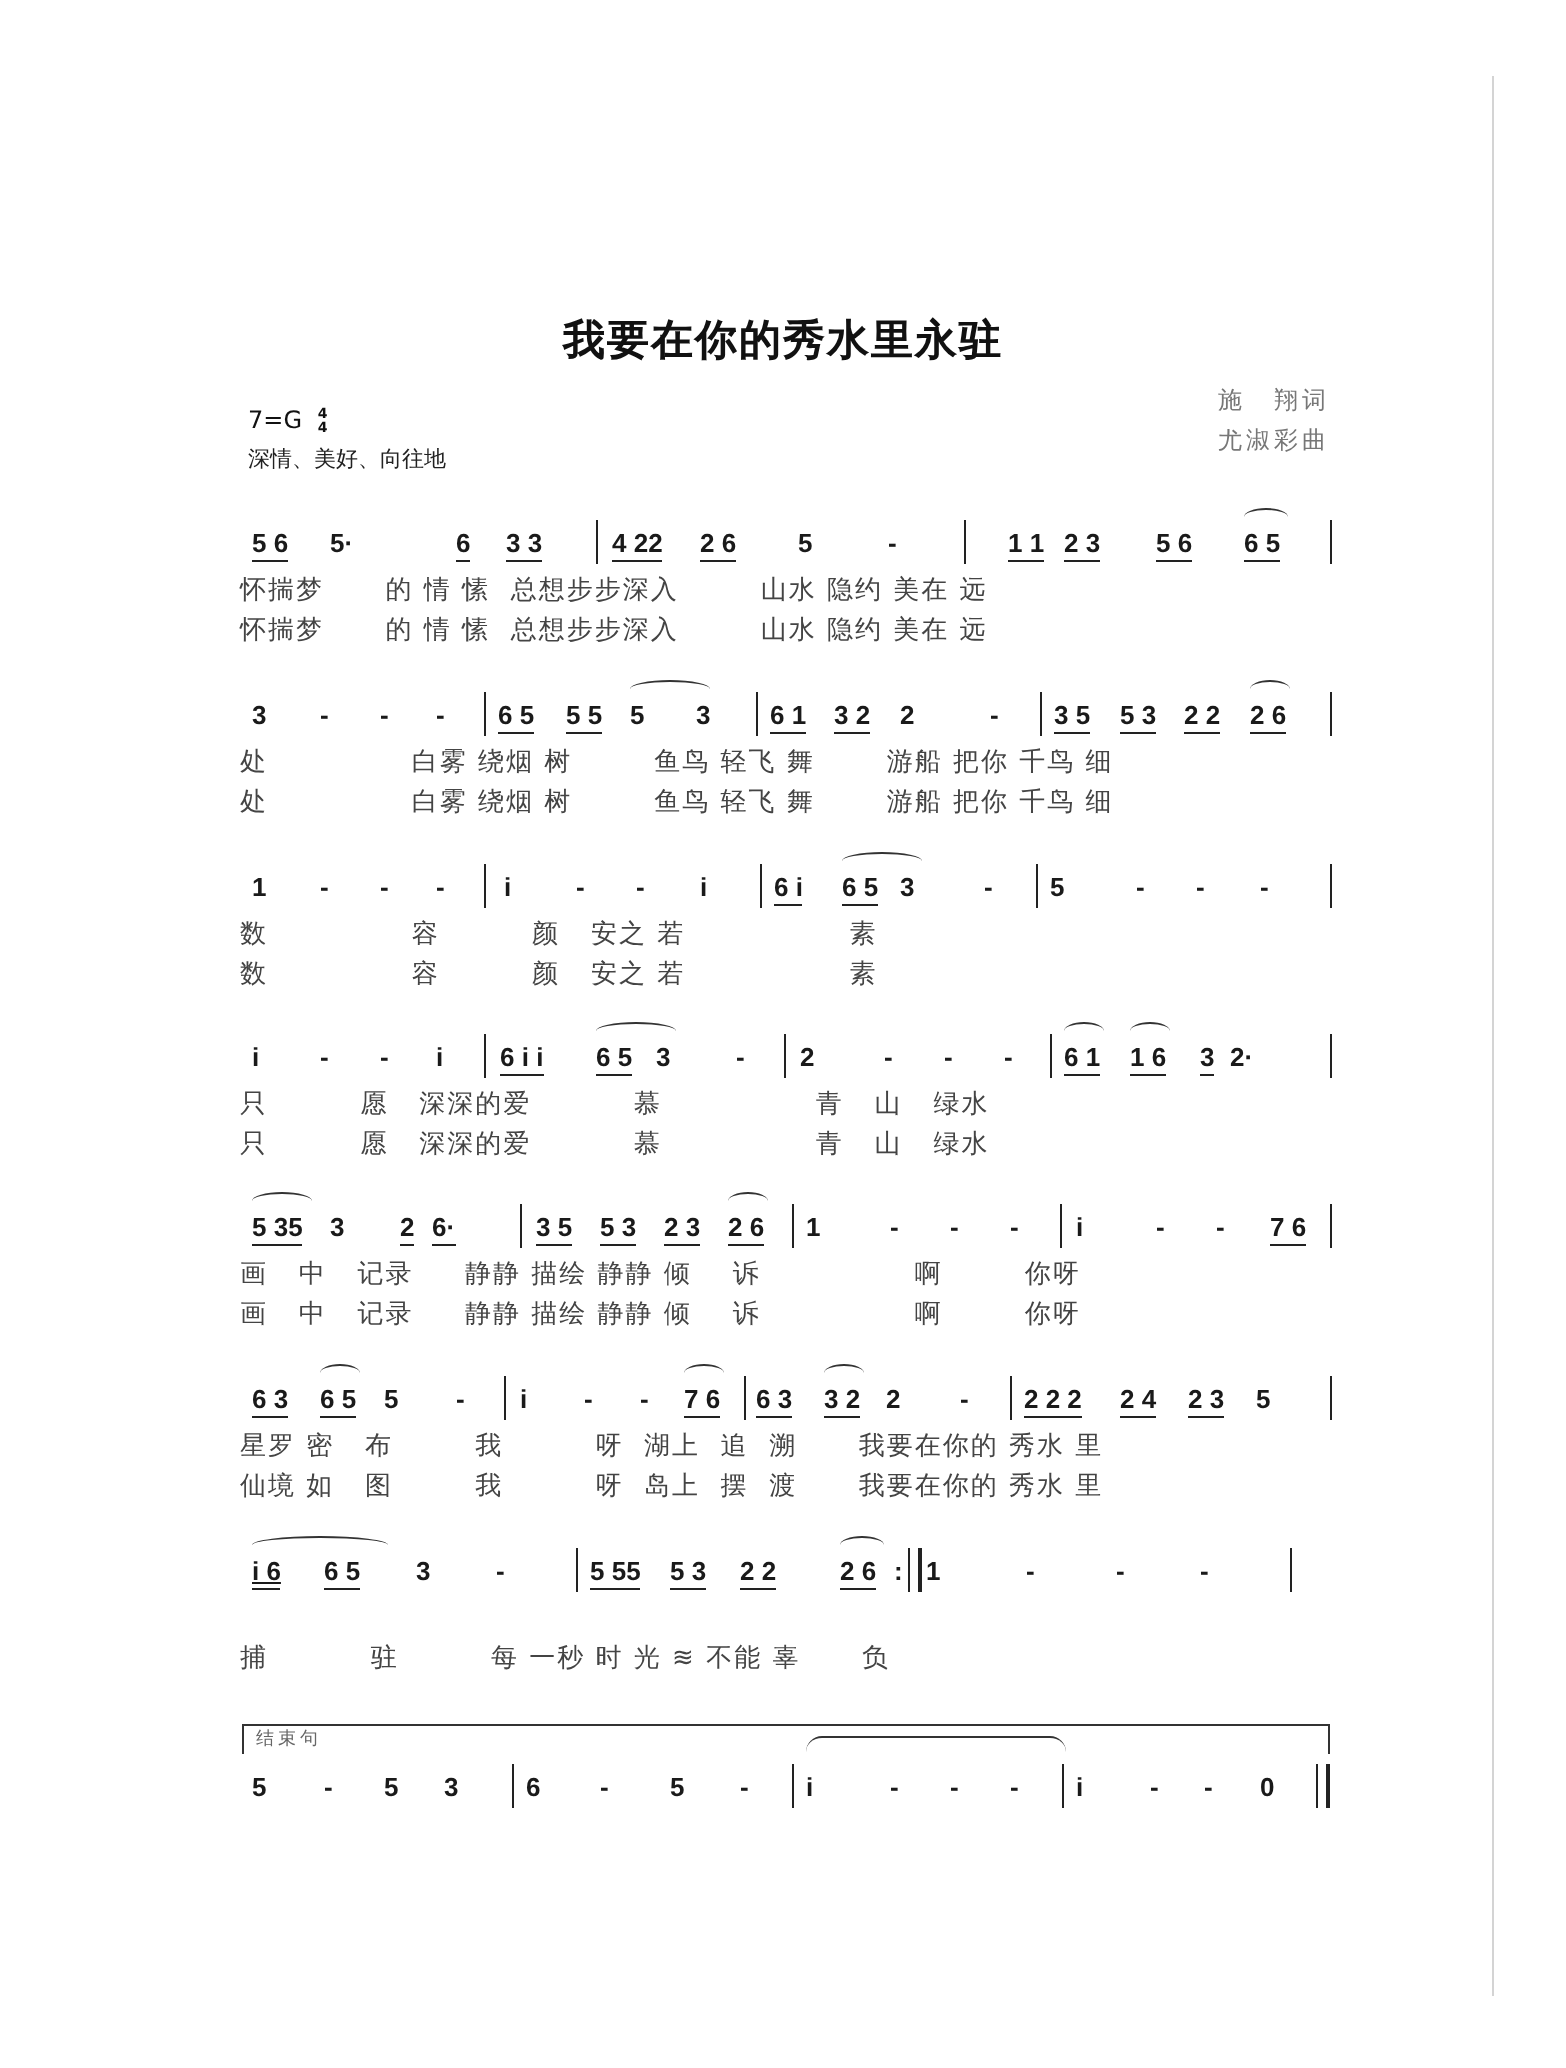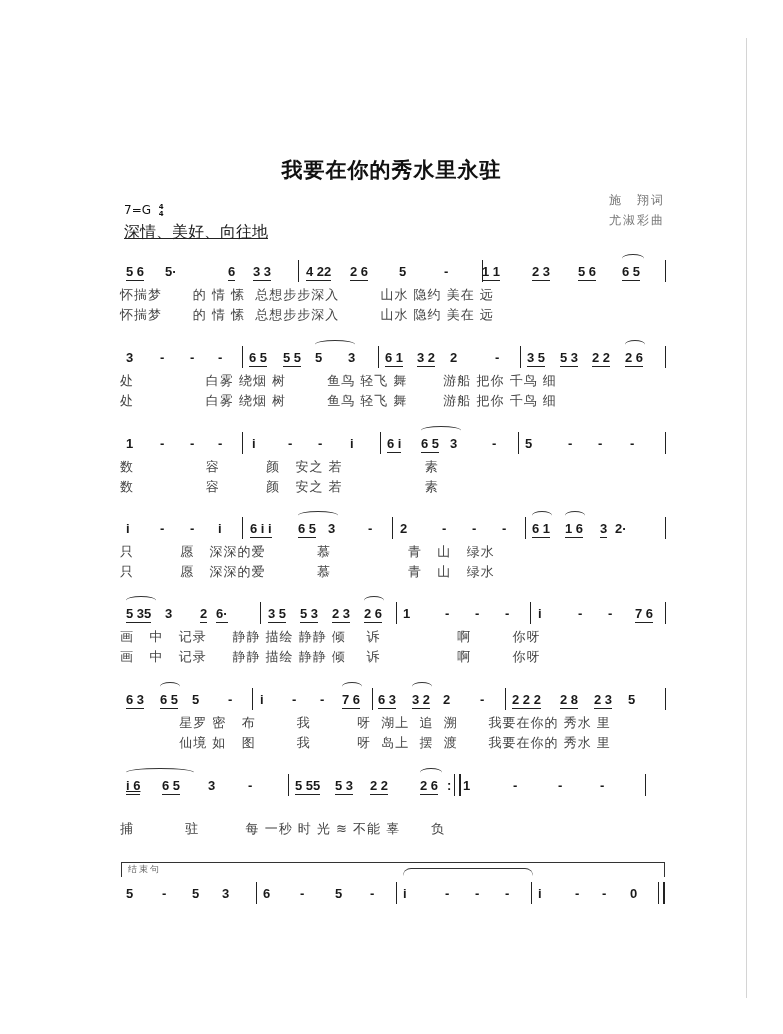--- a/index.html
+++ b/index.html
@@ -3,21 +3,21 @@
 <meta charset="utf-8">
 <style>
   html, body { margin:0; padding:0; background:#ffffff; }
   body { width:783px; height:1034px; position:relative; overflow:hidden; font-family:"DejaVu Serif", serif; color:#1a1a1a; }
   .right-rule { position:absolute; left:746px; top:38px; width:1px; height:960px; background:#d4d4d4; }
   .title { position:absolute; left:0; width:783px; top:156px; text-align:center; font-size:21px; font-weight:bold; letter-spacing:1px; color:#111; }
   .credits { position:absolute; right:118px; top:190px; text-align:right; font-size:12px; color:#777; line-height:20px; letter-spacing:2px; }
   .key { position:absolute; left:124px; top:203px; font-family:"DejaVu Sans", sans-serif; font-size:12px; color:#111; }
   .key .frac { display:inline-block; vertical-align:middle; font-size:7px; line-height:7px; text-align:center; margin-left:4px; font-weight:bold; }
   .key .frac span { display:block; }
-  .tempo { position:absolute; left:124px; top:222px; font-family:"DejaVu Sans", sans-serif; font-size:16px; color:#222;text-decoration:underline; }
+  .tempo { position:absolute; left:124px; top:222px; font-family:"DejaVu Sans", sans-serif; font-size:11px; color:#222; }
 
   .system { position:absolute; left:120px; width:550px; height:80px; }
   .notes { position:absolute; left:0; top:0; height:24px; width:550px; font-family:"Liberation Sans", sans-serif; font-weight:bold; font-size:13px; white-space:pre; }
   .lyric { position:absolute; left:0; height:18px; width:550px; font-size:13px; color:#444; white-space:pre; letter-spacing:1px; }
   .l1 { top:28px; } .l2 { top:48px; }
 
   .tok { position:absolute; top:6px; }
   .ul1 { border-bottom:1.2px solid #222; padding-bottom:1px; }
   .bar { position:absolute; top:2px; width:1.3px; height:22px; background:#222; }
   .slur { position:absolute; top:-4px; height:8px; border-top:1.3px solid #333; border-radius:50% 50% 0 0; }
@@ -45,21 +45,21 @@
 <div class="tempo">深情、美好、向往地</div>
 
 <div class="system" style="top:258px;">
   <div class="notes">
     <span class="tok ul1" style="left:6px;">5 6</span><span class="tok" style="left:45px;">5·</span>
     <span class="tok ul1" style="left:108px;">6</span><span class="tok ul1" style="left:133px;">3 3</span>
     <div class="bar" style="left:178px;"></div>
     <span class="tok ul1" style="left:186px;">4 22</span><span class="tok ul1" style="left:230px;">2 6</span>
     <span class="tok" style="left:279px;">5</span><span class="tok" style="left:324px;">-</span>
     <div class="bar" style="left:362px;"></div>
-    <span class="tok ul1" style="left:362px;">1 1</span><span class="tok ul1" style="left:412px;">2 3</span>
+    <span class="tok ul1" style="left:384px;">1 1</span><span class="tok ul1" style="left:412px;">2 3</span>
     <span class="tok ul1" style="left:458px;">5 6</span><span class="tok ul1" style="left:502px;">6 5</span>
     <div class="slur" style="left:502px;width:22px;"></div>
     <div class="bar" style="left:545px;"></div>
   </div>
   <div class="lyric l1">怀揣梦      的 情 愫  总想步步深入        山水 隐约 美在 远</div>
   <div class="lyric l2">怀揣梦      的 情 愫  总想步步深入        山水 隐约 美在 远</div>
 </div>
 
 <div class="system" style="top:344px;">
   <div class="notes">
@@ -131,35 +131,35 @@
     <span class="tok" style="left:283px;">1</span><span class="tok" style="left:325px;">-</span><span class="tok" style="left:355px;">-</span><span class="tok" style="left:385px;">-</span>
     <div class="bar" style="left:410px;"></div>
     <span class="tok" style="left:418px;">i</span><span class="tok" style="left:458px;">-</span><span class="tok" style="left:488px;">-</span>
     <span class="tok ul1" style="left:515px;">7 6</span>
     <div class="bar" style="left:545px;"></div>
   </div>
   <div class="lyric l1">画   中   记录     静静 描绘 静静 倾    诉               啊        你呀</div>
   <div class="lyric l2">画   中   记录     静静 描绘 静静 倾    诉               啊        你呀</div>
 </div>
 
-<div class="system" style="top:686px;text-align:center;">
+<div class="system" style="top:686px;">
   <div class="notes">
     <span class="tok ul1" style="left:6px;">6 3</span><span class="tok ul1" style="left:40px;">6 5</span>
     <span class="tok" style="left:72px;">5</span><span class="tok" style="left:108px;">-</span>
     <div class="slur" style="left:40px;width:20px;"></div>
     <div class="bar" style="left:132px;"></div>
     <span class="tok" style="left:140px;">i</span><span class="tok" style="left:172px;">-</span><span class="tok" style="left:200px;">-</span>
     <span class="tok ul1" style="left:222px;">7 6</span>
     <div class="slur" style="left:222px;width:20px;"></div>
     <div class="bar" style="left:252px;"></div>
     <span class="tok ul1" style="left:258px;">6 3</span><span class="tok ul1" style="left:292px;">3 2</span>
     <span class="tok" style="left:323px;">2</span><span class="tok" style="left:360px;">-</span>
     <div class="slur" style="left:292px;width:20px;"></div>
     <div class="bar" style="left:385px;"></div>
-    <span class="tok ul1" style="left:392px;">2 2 2</span><span class="tok ul1" style="left:440px;">2 8</span>
+    <span class="tok ul1" style="left:392px;">2 2 2</span><span class="tok ul1" style="left:440px;">2 4</span>
     <span class="tok ul1" style="left:474px;">2 3</span><span class="tok" style="left:508px;">5</span>
     <div class="bar" style="left:545px;"></div>
   </div>
   <div class="lyric l2">仙境 如   图        我         呀  岛上  摆  渡      我要在你的 秀水 里</div>
   <div class="lyric l1">星罗 密   布        我         呀  湖上  追  溯      我要在你的 秀水 里</div>
 </div>
 
 <div class="system" style="top:772px;">
   <div class="notes">
     <span class="tok ul1" style="left:6px;text-decoration:underline;">i 6</span><span class="tok ul1" style="left:42px;">6 5</span>

